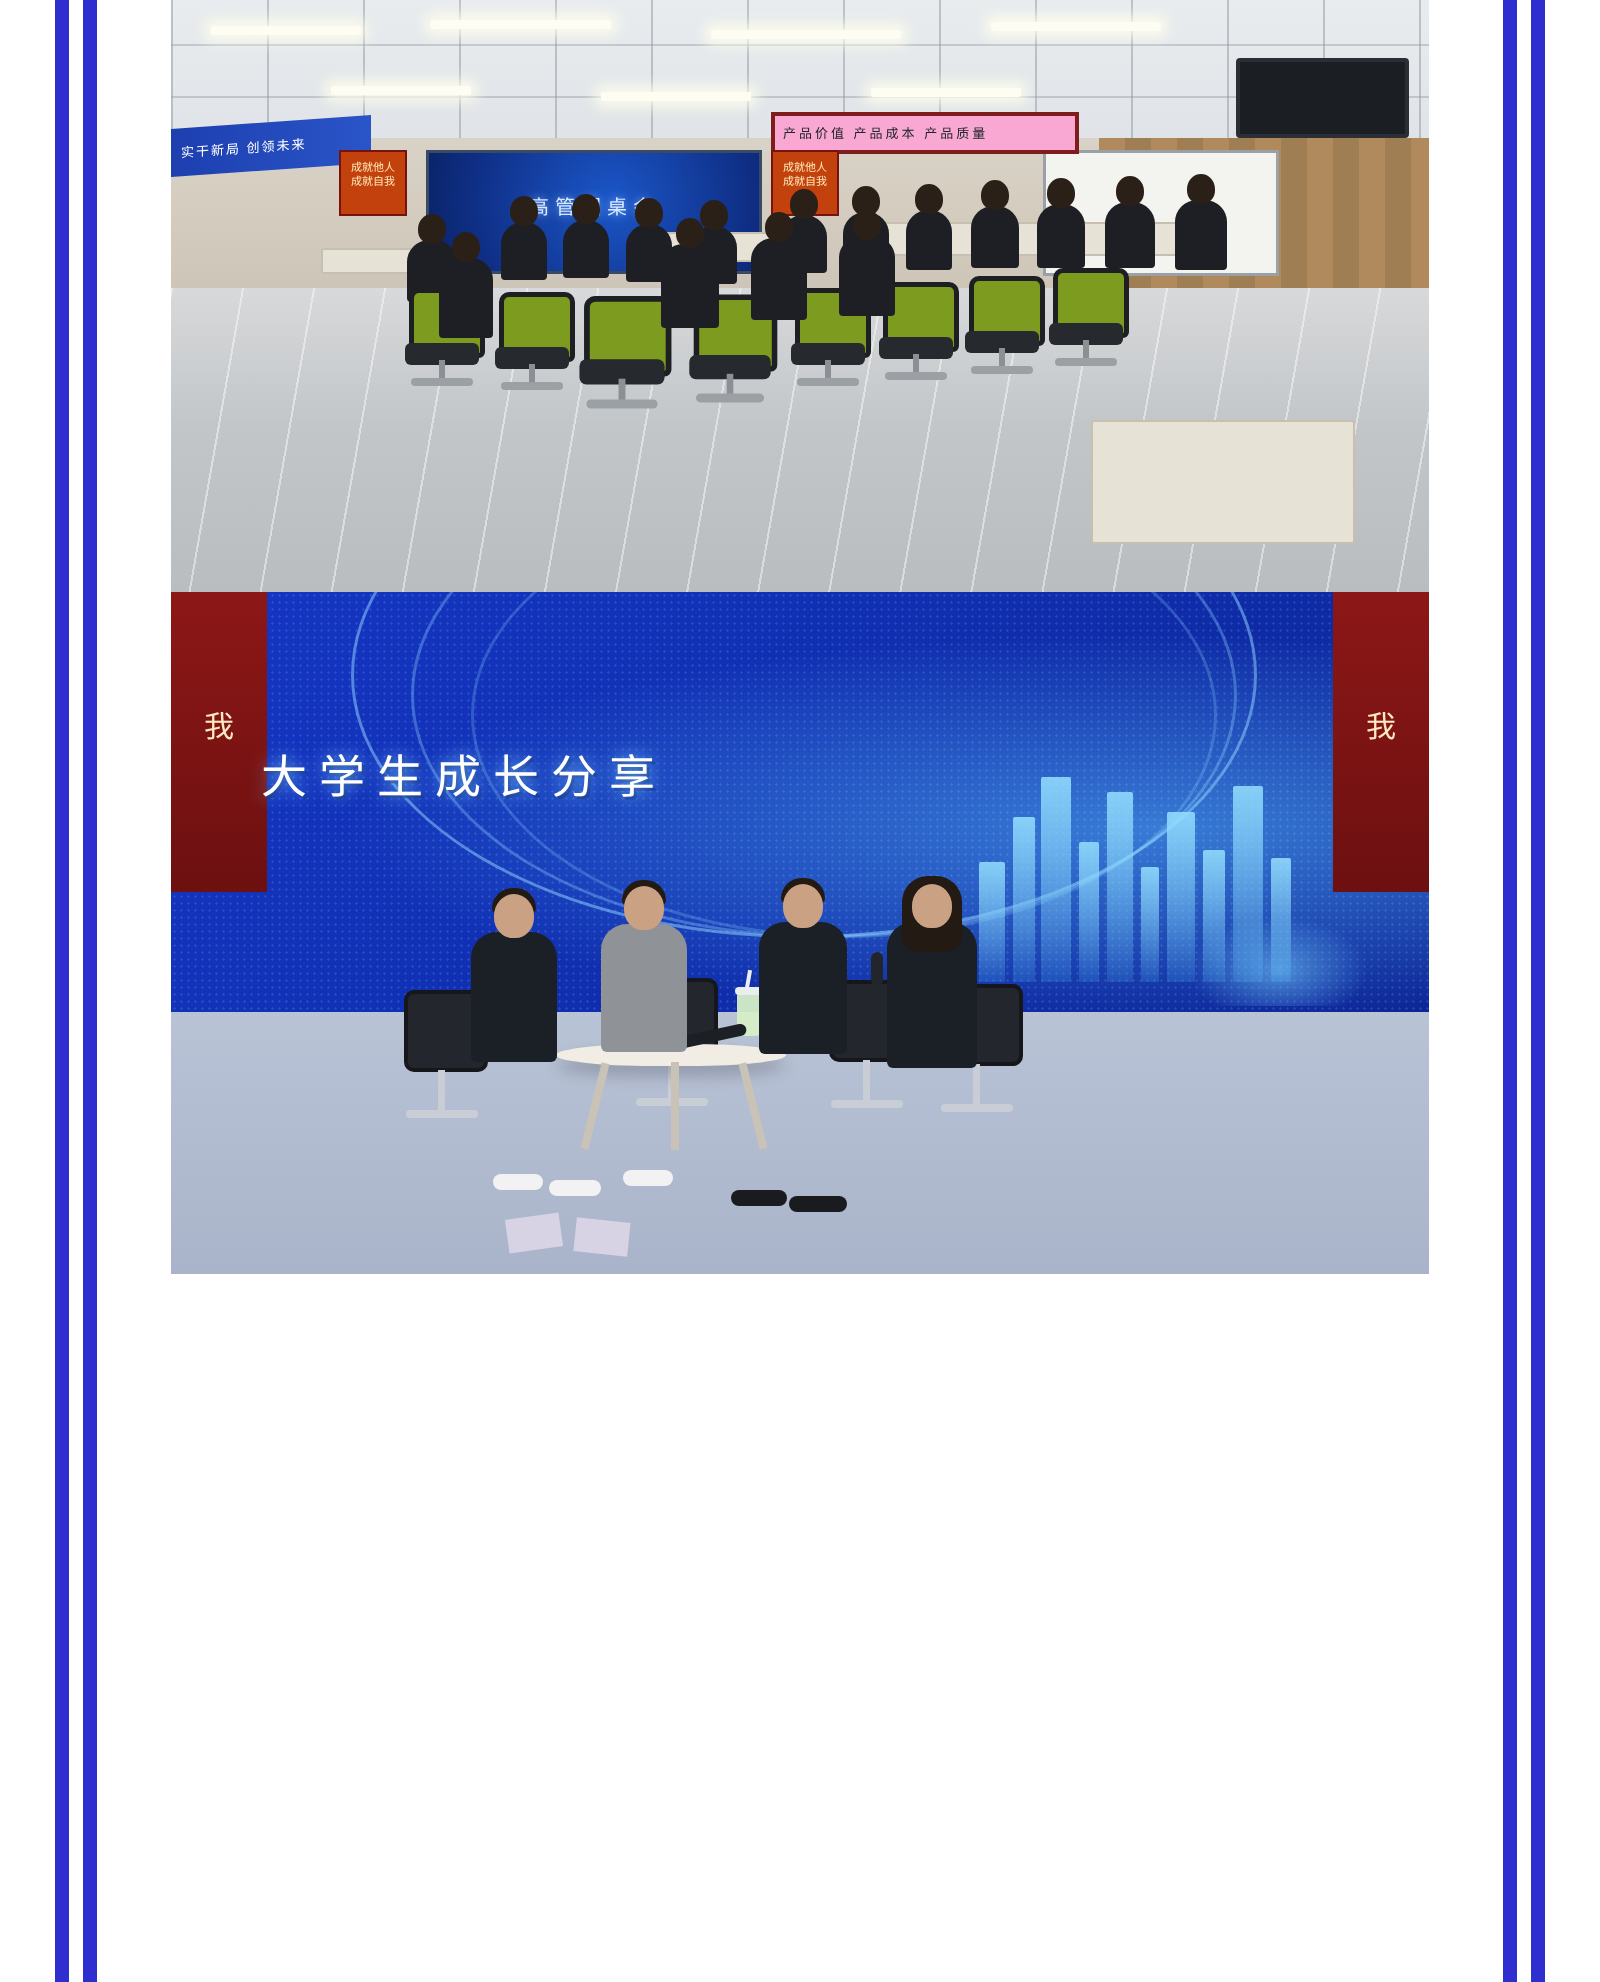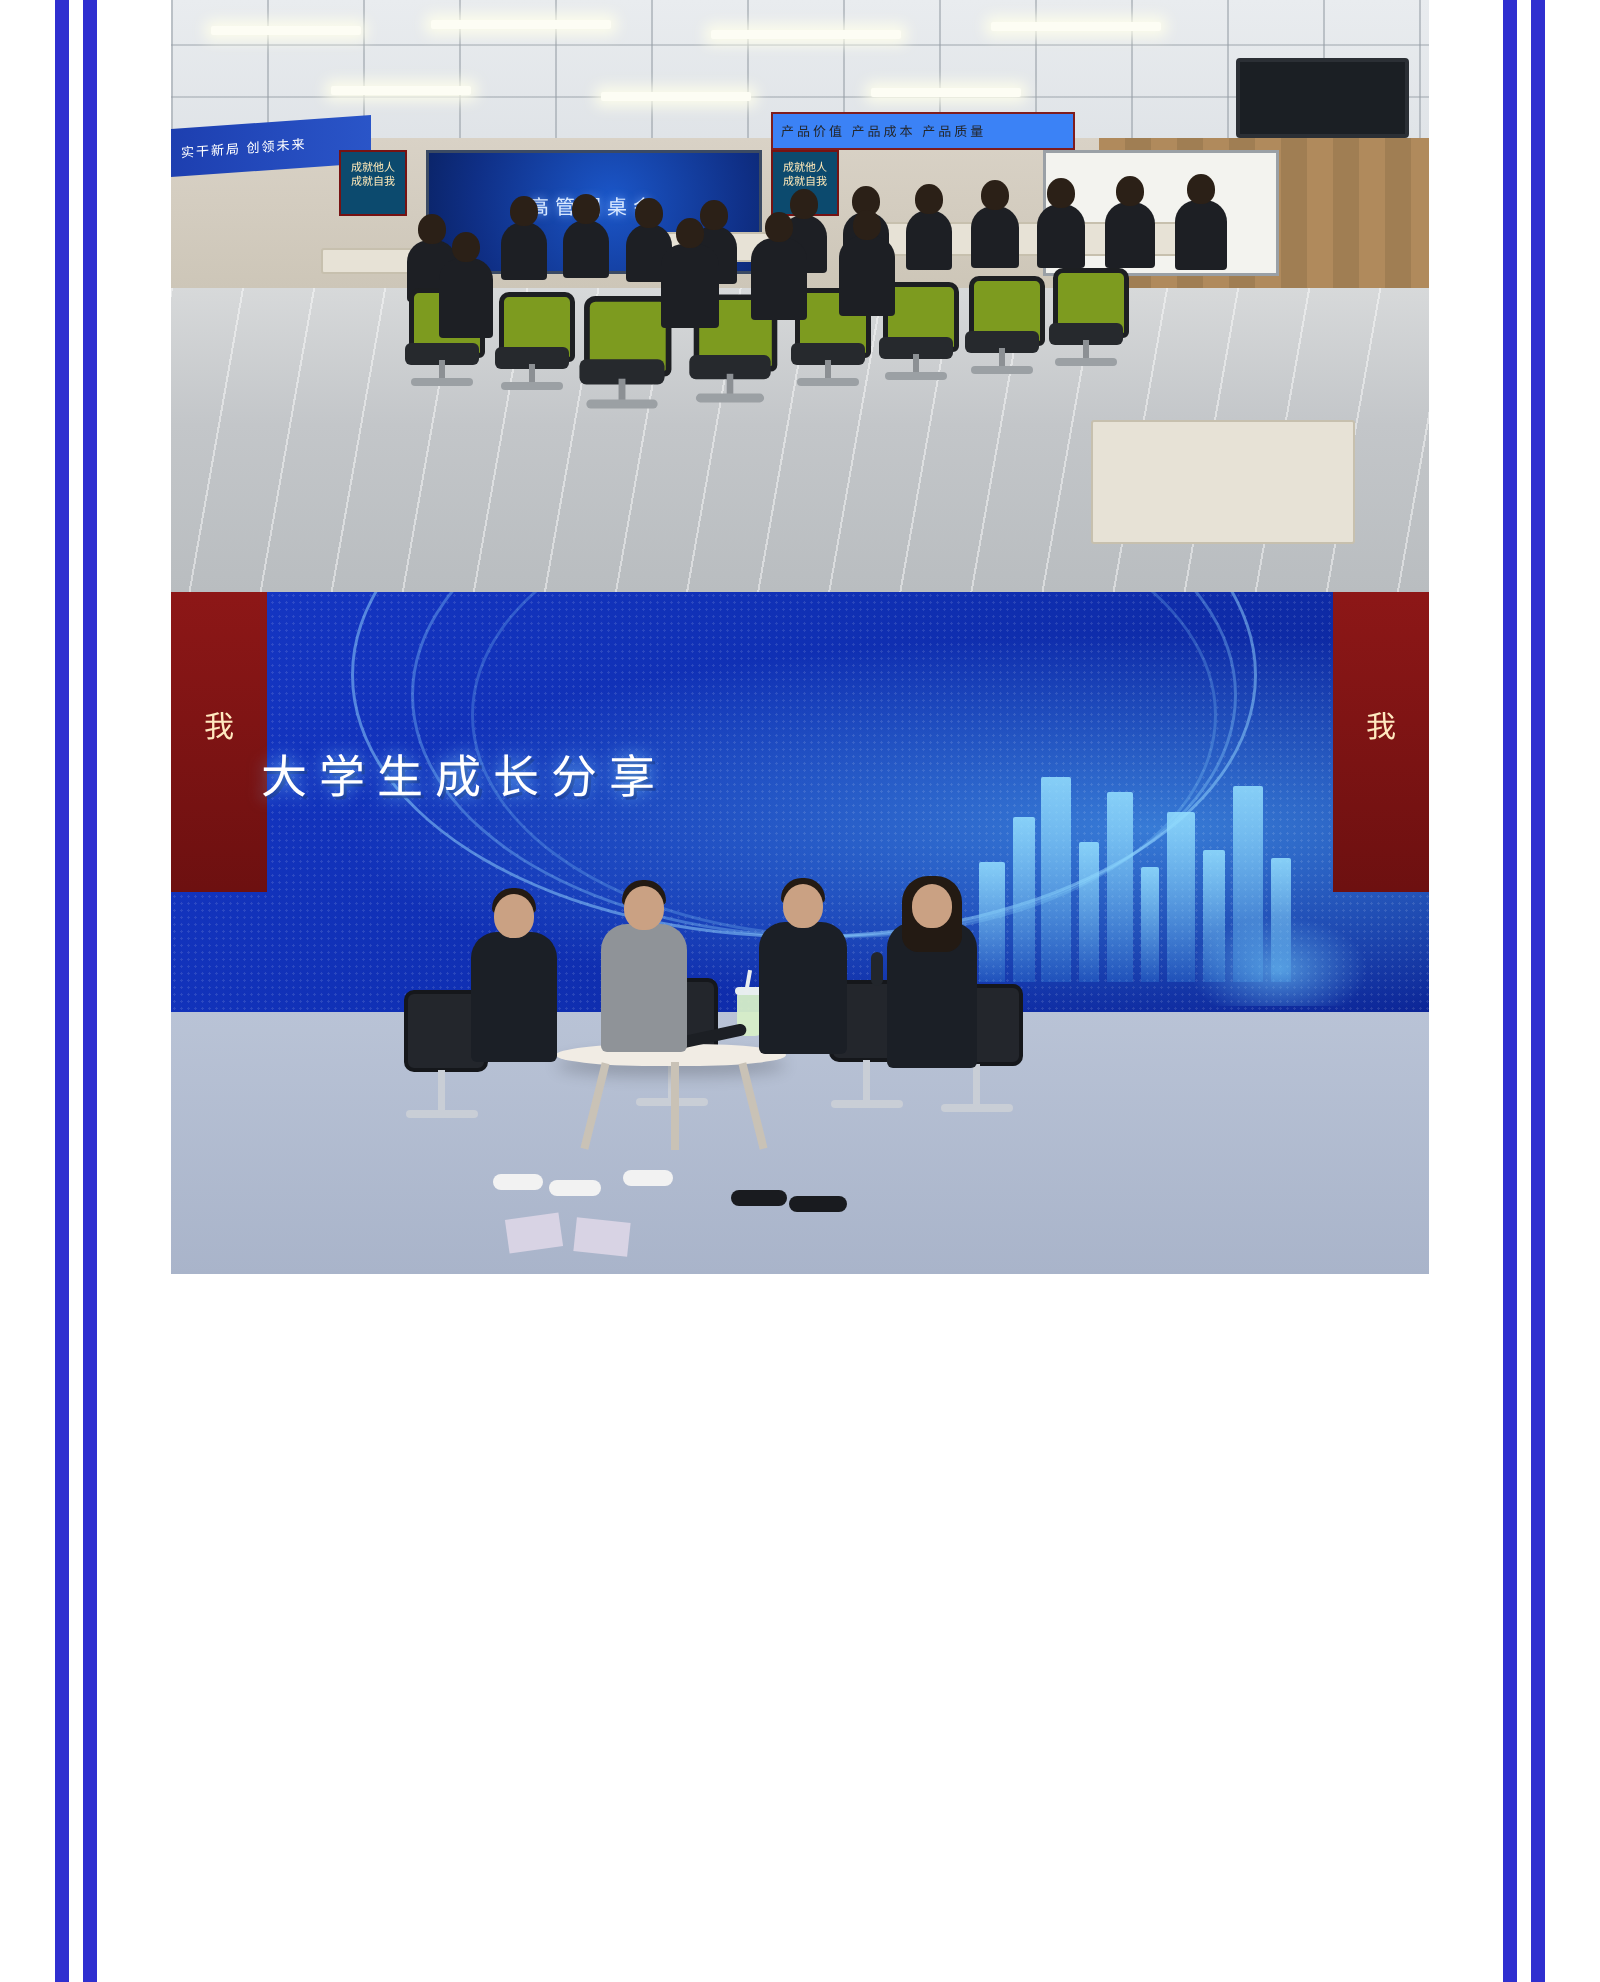--- a/index.html
+++ b/index.html
@@ -100,28 +100,28 @@
     position:absolute; left:0; top:122px; width:200px; height:48px;
     background: linear-gradient(90deg,#1d3fb0,#2a55c8);
     transform: skewY(-4deg);
   }
   .p1-banner-left span {
     display:block; color:#fff; font-size:13px; letter-spacing:2px; padding:14px 8px 0 10px;
     white-space:nowrap; overflow:hidden;
   }
   .p1-banner-top {
     position:absolute; left:600px; top:112px; width:300px; height:34px;
-    background:#3b82f6; border:2px solid #7f1d1d;
+    background:#f9a8d4; border:4px solid #7f1d1d;
   }
   .p1-banner-top span {
     display:block; color:#23262b; font-size:13px; padding:7px 6px 0 8px; letter-spacing:3px;
     white-space:nowrap; overflow:hidden;
   }
   .p1-redposter {
-    position:absolute; width:64px; height:62px; background:#0c4a6e;
+    position:absolute; width:64px; height:62px; background:#c2410c;
     border:2px solid #761212;
   }
   .p1-redposter span {
     display:block; color:#ffe9b8; font-size:11px; line-height:14px; padding:8px 4px; text-align:center;
   }
   .p1-floor {
     position:absolute; left:0; right:0; top:288px; bottom:0;
     background: linear-gradient(#d7d9da, #c3c6c9 45%, #b9bdc0);
   }
   .p1-floor-lines {

